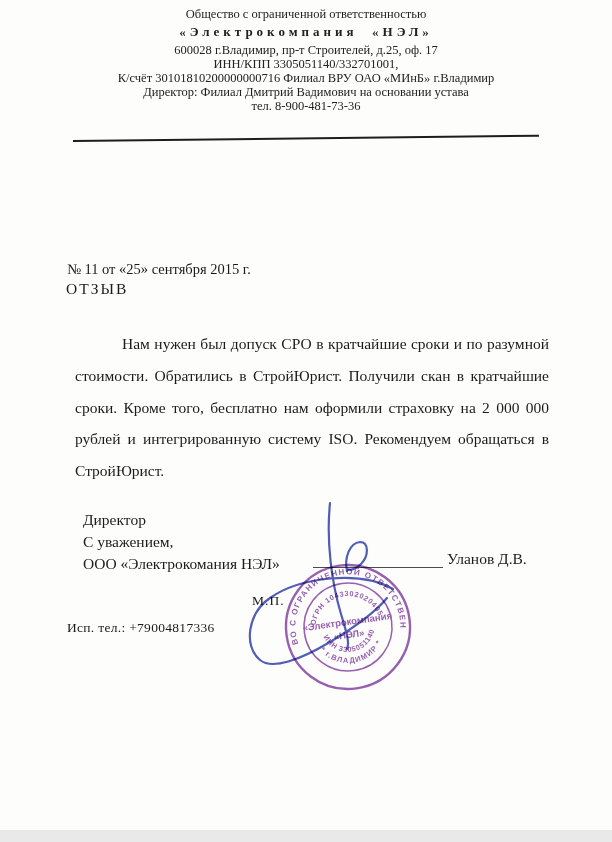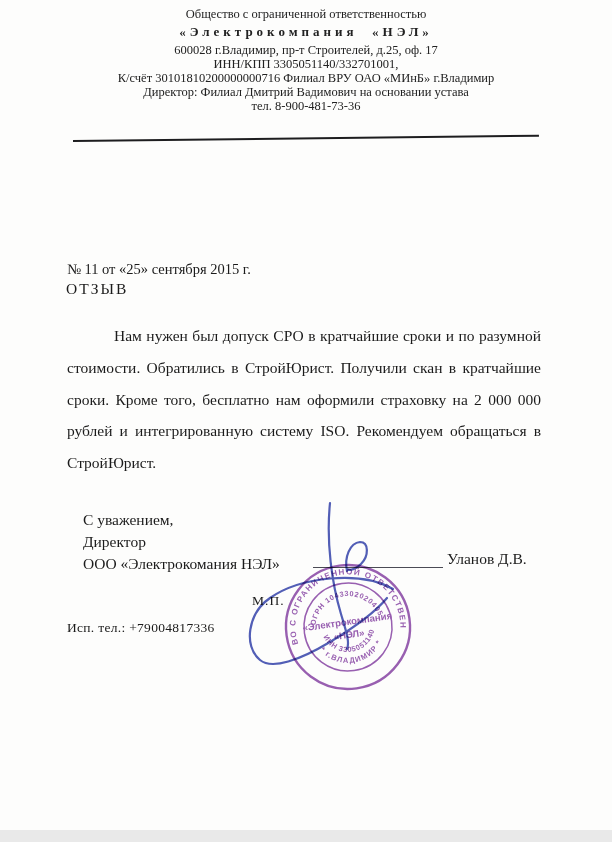--- a/index.html
+++ b/index.html
@@ -12,21 +12,21 @@
     font-size:12.5px; line-height:14px; color:#222; }
   .letterhead div { white-space:nowrap; }
   .letterhead .company { font-size:13px; font-weight:bold; letter-spacing:4px;
     line-height:19px; padding:1px 0 2px 0; }
   .rule { position:absolute; left:73px; top:140px; width:466px; height:2.4px;
     background:#1d1d1f; transform:rotate(-0.65deg); transform-origin:left center; }
   .ref-row { position:absolute; top:218px; left:67px; right:70px;
     display:flex; justify-content:space-between; font-size:14.5px;margin-top:43px; }
   .doc-title { position:absolute; top:280px; left:66px; right:72px; margin:0;
     text-align:left; font-size:15.5px; font-weight:normal; letter-spacing:2px; }
-  .body-text { position:absolute; top:320px; left:67px; width:474px; margin:0;
+  .body-text { position:absolute; top:320px; left:67px; width:474px; margin:8px;
     font-size:15.5px; line-height:31.8px; text-align:justify; text-indent:47px; }
   .sig-block { position:absolute; top:509px; left:83px; font-size:15.5px; line-height:22px; }
   .sig-line { position:absolute; top:567px; left:313px; width:130px; height:1.4px;
     background:#4b4b55; }
   .signer { position:absolute; top:550px; left:447px; font-size:15.5px; }
   .seal-mark { position:absolute; top:569px; left:252px; font-size:13.5px; letter-spacing:1px;margin-top:24px; }
   .contact { position:absolute; top:620px; left:67px; font-size:13.5px; letter-spacing:0.3px; }
   .stamp { position:absolute; left:278px; top:557px; width:140px; height:140px;
     mix-blend-mode:multiply; opacity:0.88; }
   .stamp text { font-family:"Liberation Sans","DejaVu Sans",sans-serif;
@@ -58,22 +58,22 @@
 
   <div class="ref-row">
     <span>№ 11 от «25» сентября 2015 г.</span>
   </div>
 
   <h1 class="doc-title">ОТЗЫВ</h1>
 
   <p class="body-text">Нам нужен был допуск СРО в кратчайшие сроки и по разумной стоимости. Обратились в СтройЮрист. Получили скан в кратчайшие сроки. Кроме того, бесплатно нам оформили страховку на 2&nbsp;000&nbsp;000 рублей и интегрированную систему ISO. Рекомендуем обращаться в СтройЮрист.</p>
 
   <div class="sig-block">
+    <div>Директор</div>
     <div>С уважением,</div>
-    <div>Директор</div>
     <div>ООО «Электрокомания НЭЛ»</div>
   </div>
 
   <div class="sig-line"></div>
   <div class="signer">Уланов Д.В.</div>
   <div class="seal-mark">М.П.</div>
 
   <div class="contact">Исп. тел.: +79004817336</div>
 
   <svg class="stamp" viewBox="-70 -70 140 140" xmlns="http://www.w3.org/2000/svg">

